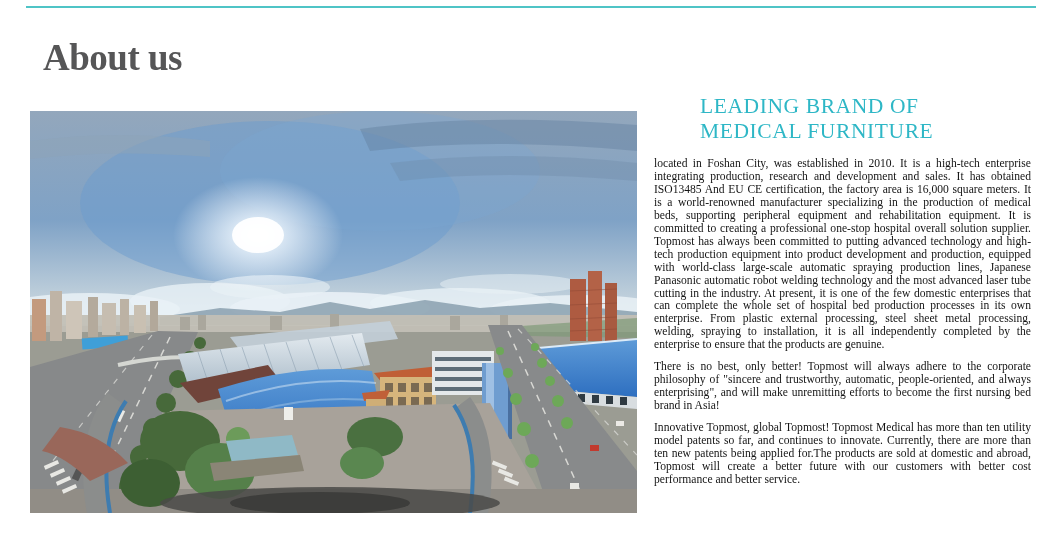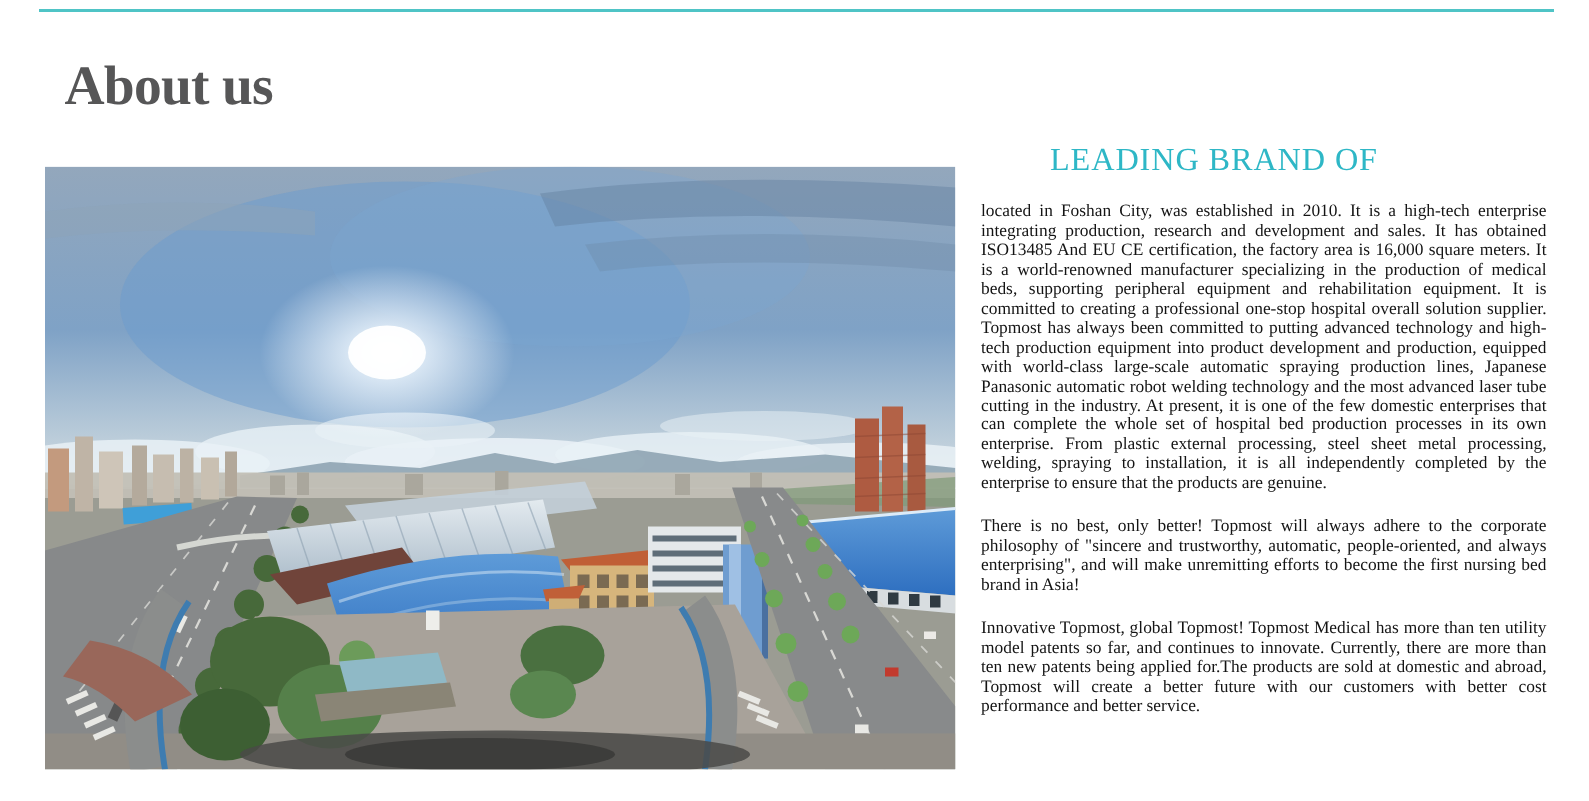--- a/index.html
+++ b/index.html
@@ -22,21 +22,21 @@
   .panorama svg { display:block; width:607px; height:402px; }
   .text-col {
     position:absolute; left:654px; top:94px; width:377px;
   }
   .lead {
     margin:0 0 14px 46px; font-weight:400;
     font-size:21.5px; line-height:25px; letter-spacing:0.6px;
     color:#2eb7c6;
   }
   .text-col p {
-    margin:16px 0 9px 0; font-size:11.6px; line-height:12.95px;
+    margin:0 0 9px 0; font-size:11.6px; line-height:12.95px;
     color:#141414; text-align:justify;
   }
 </style>
 </head>
 <body>
 
 <div class="page">
 
   <div class="top-rule"></div>
 
@@ -250,19 +250,19 @@
         <polygon points="196,330 262,324 268,344 202,352" fill="#8fb9c6"></polygon>
         <polygon points="180,352 270,344 274,360 184,370" fill="#8a8576"></polygon>
         <rect x="254" y="296" width="9" height="13" fill="#eeeeea"></rect>
         <ellipse cx="300" cy="392" rx="170" ry="16" fill="#4a4a48" opacity="0.85"></ellipse>
         <ellipse cx="290" cy="392" rx="90" ry="11" fill="#3b3b39" opacity="0.9"></ellipse>
       </g>
     </svg>
   </figure>
 
   <div class="text-col">
-    <h2 class="lead"><span>LEADING BRAND OF</span><br></h2>
+    <h2 class="lead"><span>LEADING BRAND OF</span><br><span>MEDICAL FURNITURE</span></h2>
     <p>located in Foshan City, was established in 2010.  It is a high-tech enterprise integrating production, research and development and sales. It has obtained ISO13485 And EU CE certification, the  factory area is 16,000 square meters. It is a world-renowned manufacturer specializing in the production of medical beds, supporting peripheral equipment and rehabilitation equipment. It is committed to creating a professional one-stop hospital overall solution supplier. Topmost has always been committed to putting advanced technology and high-tech production equipment into product development and production, equipped with world-class large-scale automatic spraying production lines, Japanese Panasonic automatic robot welding technology and the most advanced laser tube cutting in the industry. At present, it is one of the few domestic enterprises that can complete the whole set of hospital bed production processes in its own enterprise. From plastic external processing, steel sheet metal processing, welding, spraying to installation, it is all independently completed by the enterprise to ensure that the products are genuine.</p>
     <p>There is no best, only better! Topmost will always adhere to the corporate philosophy of "sincere and trustworthy, automatic, people-oriented, and always enterprising", and will make unremitting efforts to become the first nursing bed brand in Asia!</p>
     <p>Innovative Topmost, global Topmost! Topmost Medical has more than ten utility model patents so far, and continues to innovate. Currently, there are more than ten new patents being applied for.The products are sold at domestic  and abroad, Topmost will create a better future with our customers with better cost performance and better service.</p>
   </div>
 
 </div>
 
 </body></html>

